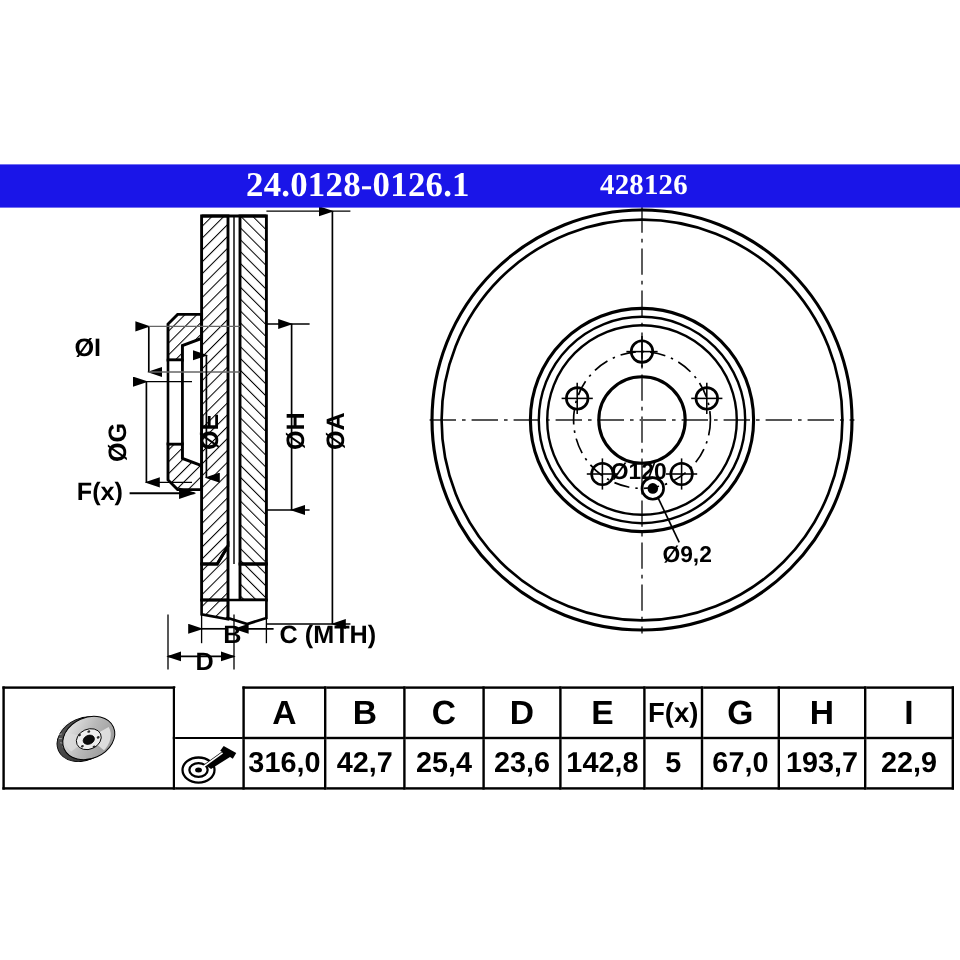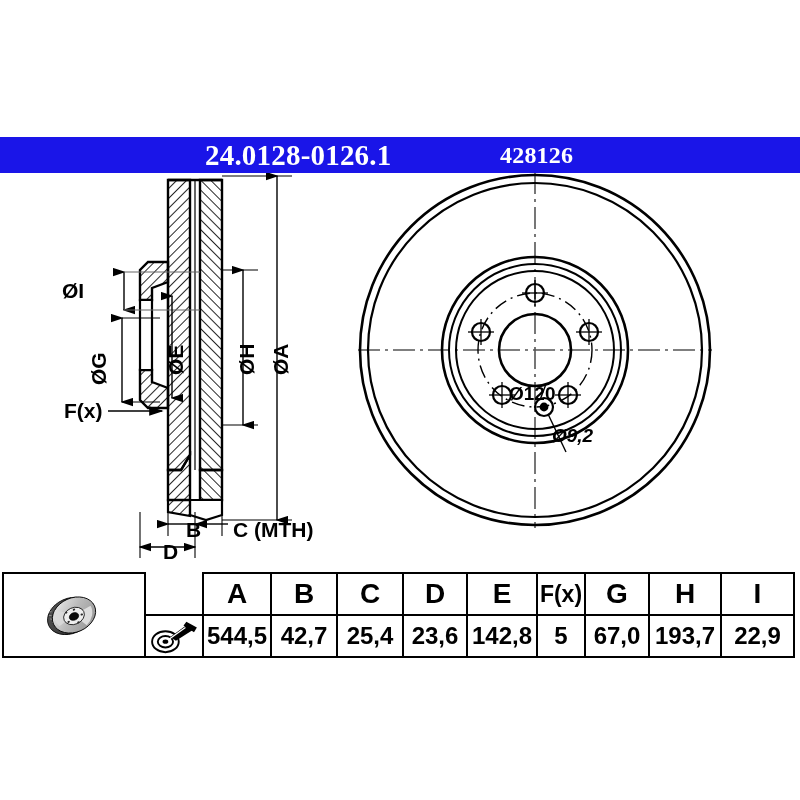--- a/index.html
+++ b/index.html
@@ -289,21 +289,21 @@
   <div class="lbl" style="left:64px; top:400px;">F(x)</div>
 
   <div class="lbl" style="left:186px; top:519px;">B</div>
 
   <div class="lbl" style="left:233px; top:519px;">C (MTH)</div>
 
   <div class="lbl" style="left:163px; top:541px;">D</div>
 
   <div class="lbl small" style="left:509px; top:348px;margin-top:36px;">Ø120</div>
 
-  <div class="lbl small" style="left:552px; top:426px;font-style:italic;">Ø9,2</div>
+  <div class="lbl small" style="left:552px; top:453px;">Ø9,2</div>
 
   <table class="spec-table">
     <tbody>
         <tr>
       <td class="cell-photo" rowspan="2" style="width:140px;">
 
         <svg class="photo-box" viewBox="0 0 140 82">
           <defs>
             <linearGradient id="gDisc" x1="0" y1="0" x2="1" y2="1">
               <stop offset="0%" stop-color="#f2f2f2"></stop>
@@ -365,21 +365,21 @@
 
           <ellipse cx="19" cy="27" rx="14" ry="11" fill="#ffffff" stroke="#000" stroke-width="2"></ellipse>
           <ellipse cx="19" cy="27" rx="8" ry="6" fill="#ffffff" stroke="#000" stroke-width="2"></ellipse>
           <ellipse cx="19" cy="27" rx="3" ry="2.2" fill="#000"></ellipse>
 
           <path d="M24,22 L42,9 L49,14 L30,26 Z" fill="#000"></path>
           <path d="M41,6 L52,12 L49,17 L38,10 Z" fill="#000"></path>
           <line x1="22" y1="25" x2="40" y2="12" stroke="#fff" stroke-width="1.4"></line>
         </svg>
       </td>
-      <td class="val">544,5</td>
+      <td class="val">316,0</td>
       <td class="val">42,7</td>
       <td class="val">25,4</td>
       <td class="val">23,6</td>
       <td class="val">142,8</td>
       <td class="val">5</td>
       <td class="val">67,0</td>
       <td class="val">193,7</td>
       <td class="val">22,9</td>
     </tr>
   </tbody>

